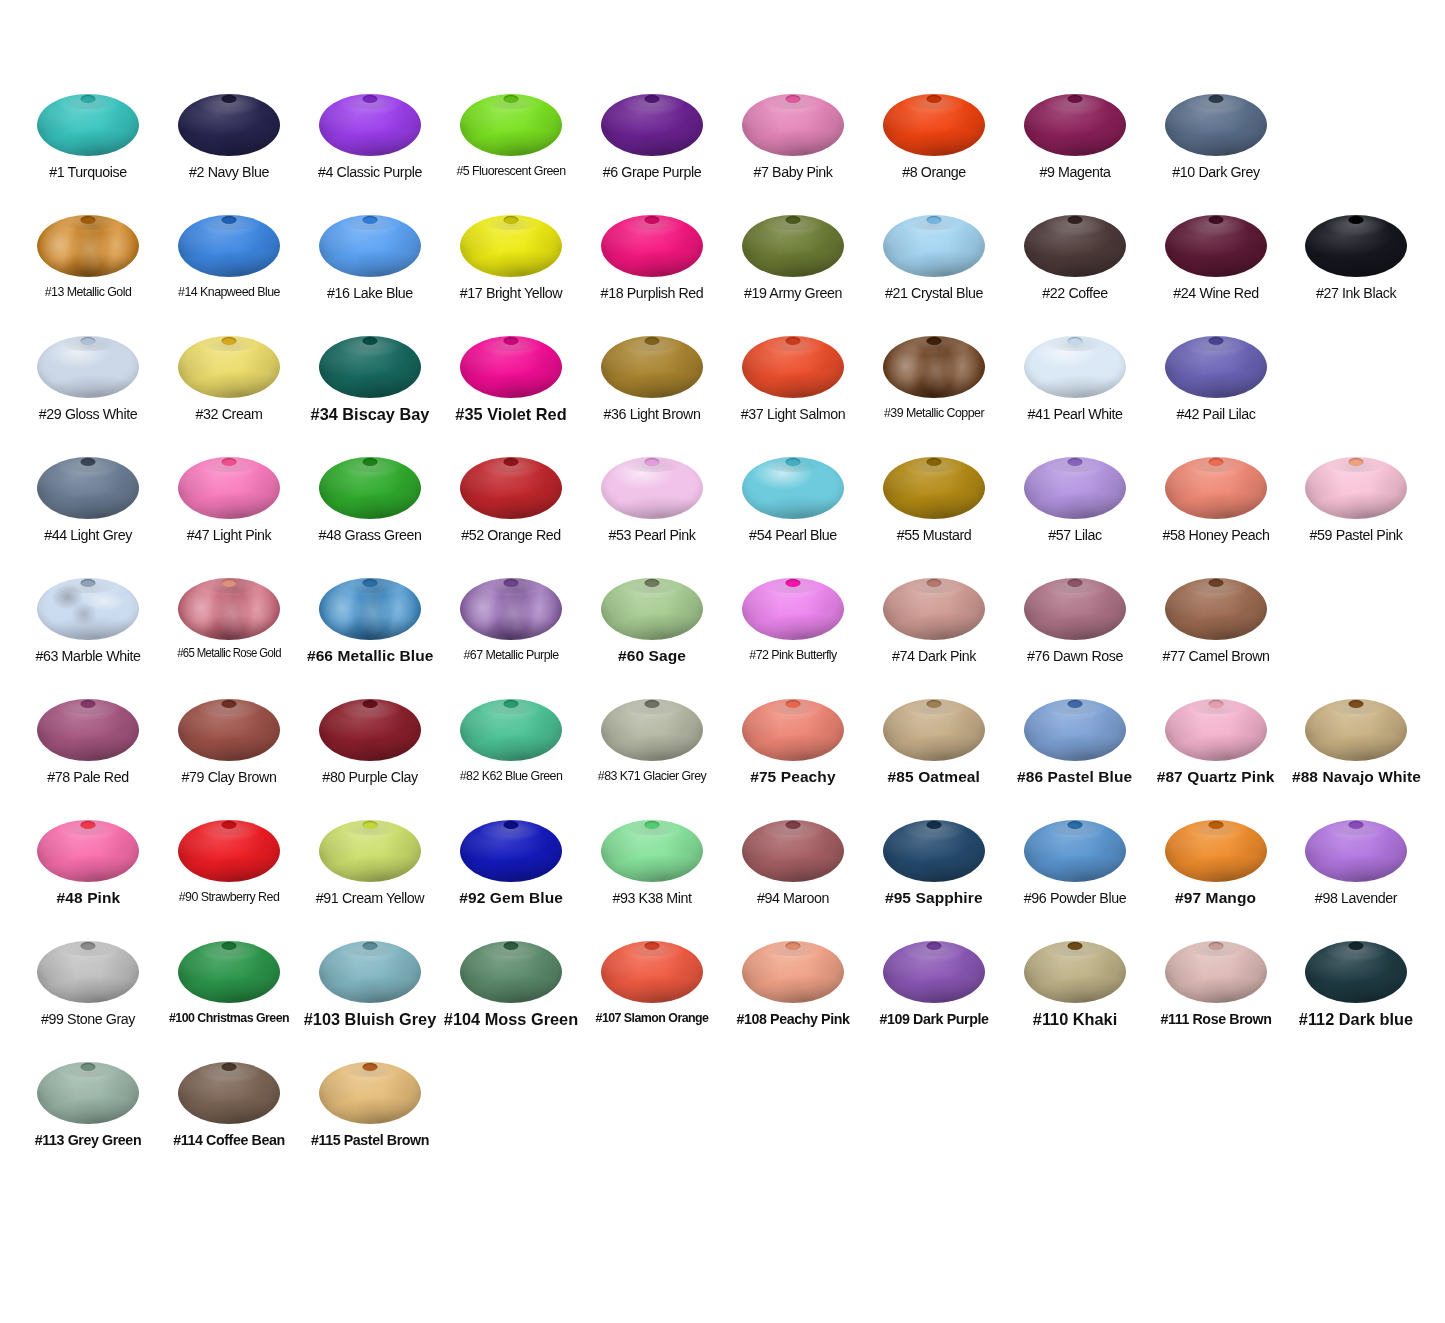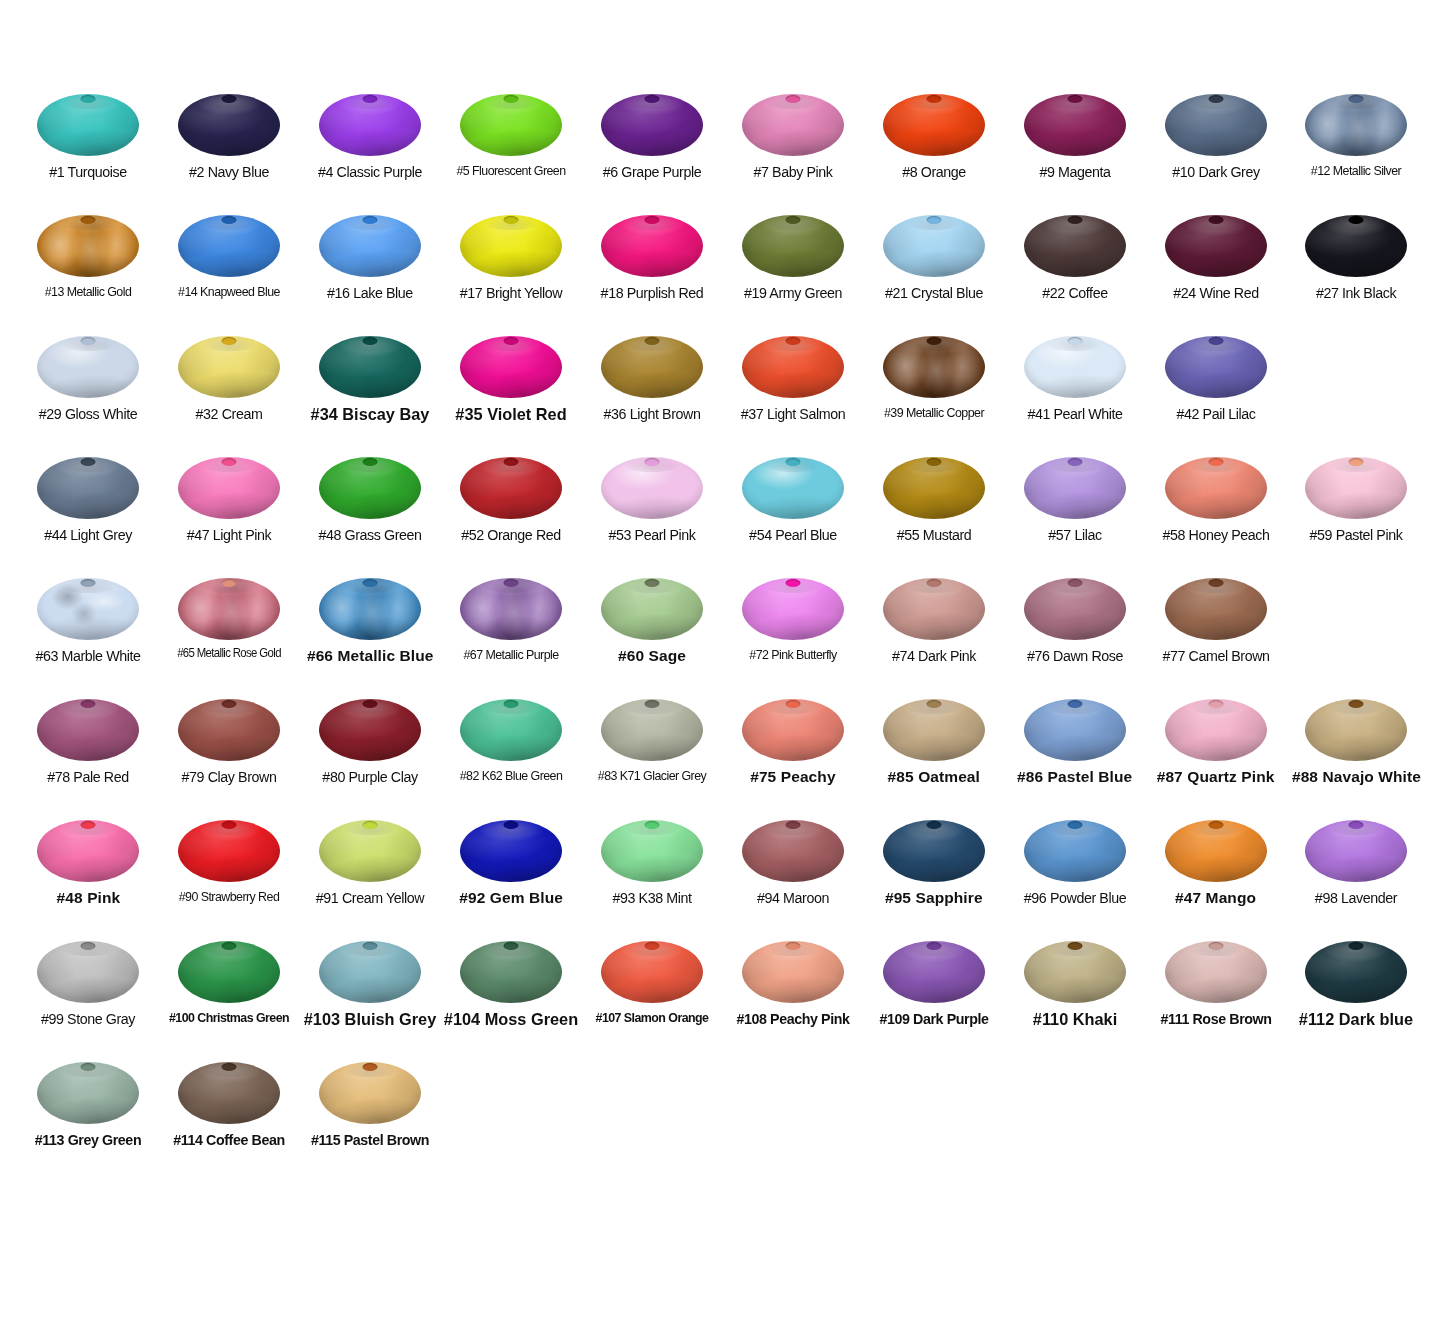--- a/index.html
+++ b/index.html
@@ -197,28 +197,20 @@
         <div class="label">#9 Magenta</div>
       </div>
       <div class="cell">
         <div class="bead-wrap">
           <div class="bead" style="--c: #5a6e8a;">
             <div class="hole" style="--h: #2d3a4c;"></div>
           </div>
         </div>
         <div class="label">#10 Dark Grey</div>
       </div>
-      <div class="cell">
-        <div class="bead-wrap">
-          <div class="bead metallic" style="--c: #6d87a8;">
-            <div class="hole" style="--h: #4a6283;"></div>
-          </div>
-        </div>
-        <div class="label sm">#12 Metallic Silver</div>
-      </div>
     </div>
     <div class="row">
       <div class="cell">
         <div class="bead-wrap">
           <div class="bead metallic" style="--c: #d3851e;">
             <div class="hole" style="--h: #9e5c0d;"></div>
           </div>
         </div>
         <div class="label sm">#13 Metallic Gold</div>
       </div>
@@ -671,21 +663,21 @@
           </div>
         </div>
         <div class="label">#96 Powder Blue</div>
       </div>
       <div class="cell">
         <div class="bead-wrap">
           <div class="bead" style="--c: #ef8c2c;">
             <div class="hole" style="--h: #b95f0c;"></div>
           </div>
         </div>
-        <div class="label wide">#47  Mango</div>
+        <div class="label wide">#97  Mango</div>
       </div>
       <div class="cell">
         <div class="bead-wrap">
           <div class="bead" style="--c: #b276e0;">
             <div class="hole" style="--h: #8a4cba;"></div>
           </div>
         </div>
         <div class="label">#98 Lavender</div>
       </div>
     </div>

